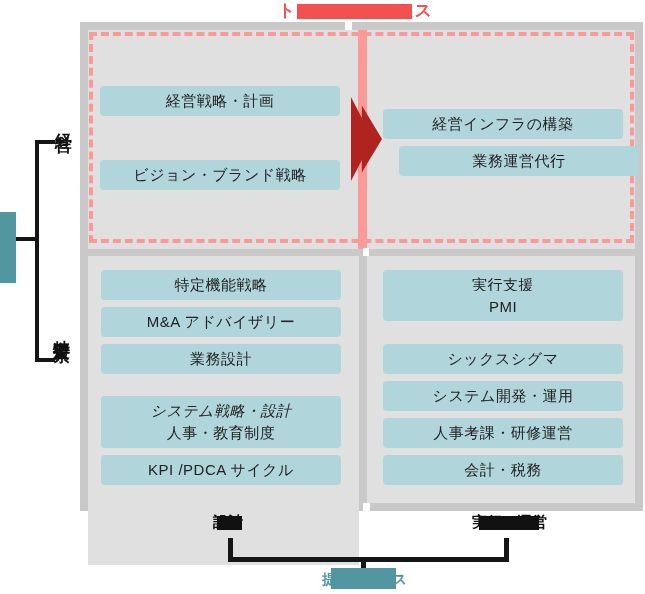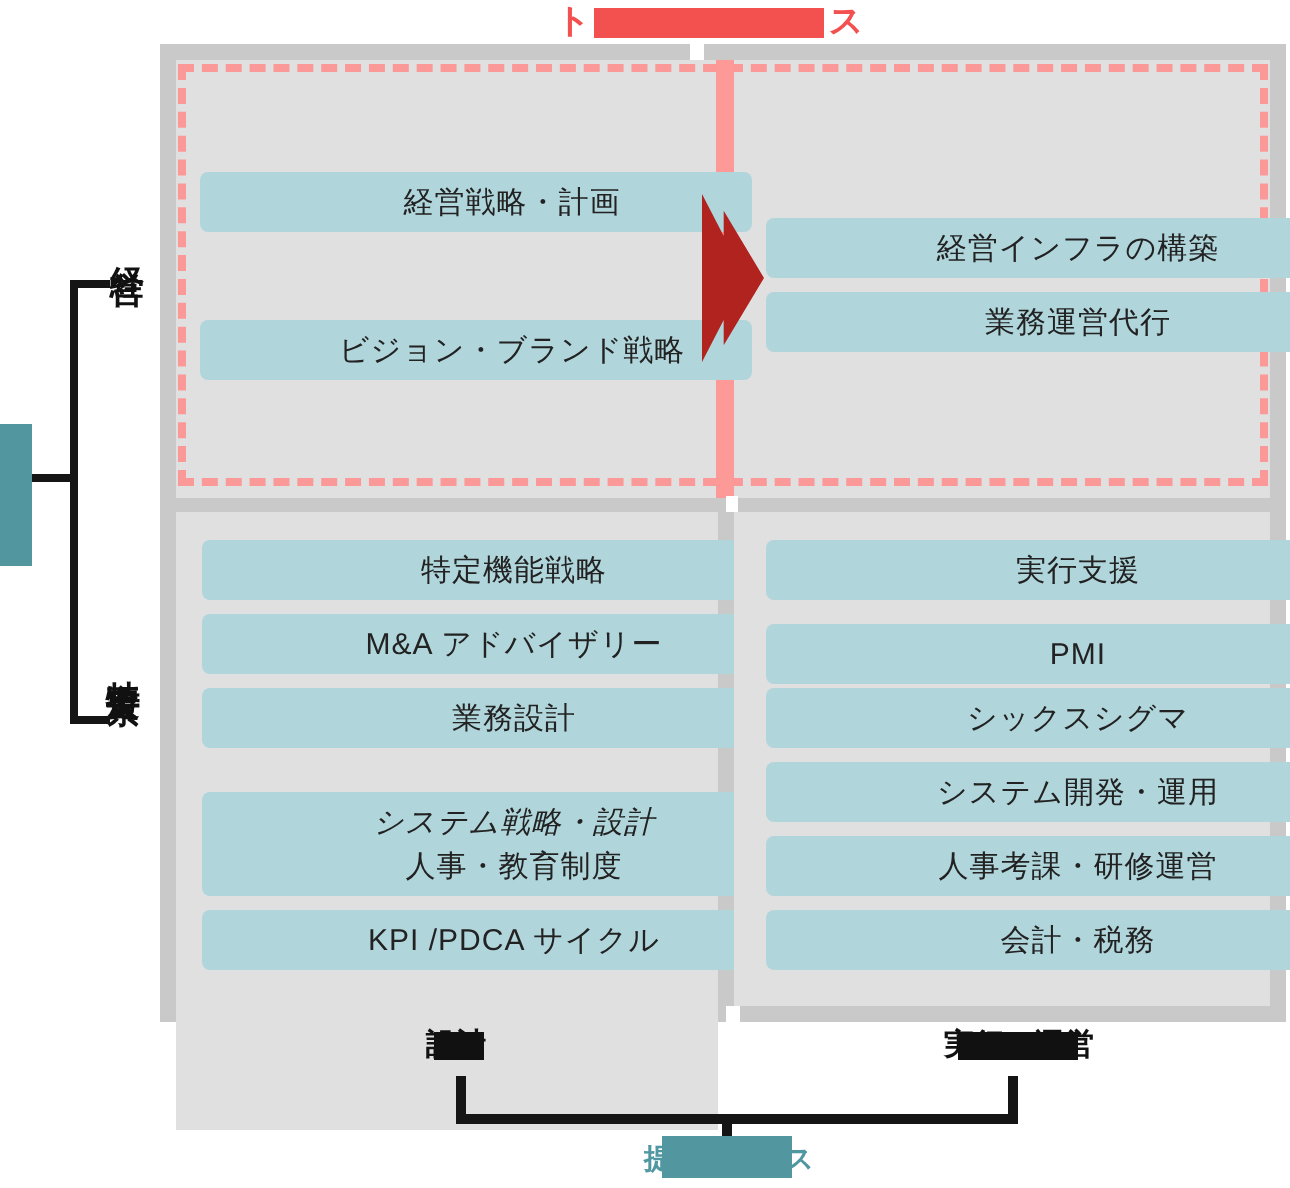--- a/index.html
+++ b/index.html
@@ -27,21 +27,21 @@
   .pink-bar{position:absolute;left:270px;top:0;width:9px;height:219px;background:#fd9a98;}
   .arrow{position:absolute;left:263px;top:67px;width:31px;height:84px;background:#b0231f;
     clip-path:polygon(0% 0%,35% 25%,35% 10%,100% 50%,35% 90%,35% 75%,0% 100%);}
 
   
   .notch{background:#ffffff;position:absolute;}
 
   
   .svc{position:absolute;width:240px;height:30px;background:#b0d5db;border-radius:4px;
     display:flex;align-items:center;justify-content:center;
-    font-size:15px;color:#222222;letter-spacing:0.5px;white-space:nowrap;padding-left:36px;}
+    font-size:15px;color:#222222;letter-spacing:0.5px;white-space:nowrap;}
   .panel-top .svc.l{left:12px;}
   .panel-top .svc.r{left:295px;}
   .panel-bl .svc{left:13px;}
   .panel-br .svc{left:16px;}
 
   
   .vlabel{writing-mode:vertical-rl;text-orientation:upright;
     font-size:17px;font-weight:bold;color:#111111;letter-spacing:2px;line-height:20px;}
   .line{background:#151515;position:absolute;}
   .teal-block{background:#52979f;position:absolute;}
@@ -63,37 +63,37 @@
 <div class="abs frame">
 
   <div class="panel panel-top">
     <div class="dashed-rect"></div>
     <div class="pink-bar"></div>
 
     <div class="svc l" style="top:56px;">経営戦略・計画</div>
     <div class="svc l" style="top:130px;">ビジョン・ブランド戦略</div>
 
     <div class="svc r" style="top:79px;">経営インフラの構築</div>
-    <div class="svc r" style="top:116px;">業務運営代行</div>
+    <div class="svc r" style="top:116px;margin-left:16px;">業務運営代行</div>
 
     <div class="arrow"></div>
   </div>
 
   <div class="panel panel-bl">
     <div class="svc" style="top:14px;">特定機能戦略</div>
     <div class="svc" style="top:51px;">M&amp;A アドバイザリー</div>
     <div class="svc" style="top:88px;text-align:center;">業務設計</div>
     <div class="svc" style="top:140px;font-style:italic;">システム戦略・設計</div>
     <div class="svc" style="top:162px;">人事・教育制度</div>
     <div class="svc" style="top:199px;">KPI /PDCA サイクル</div>
   </div>
 
   <div class="panel panel-br">
     <div class="svc" style="top:14px;text-align:center;">実行支援</div>
-    <div class="svc" style="top:56px;">PMI</div>
+    <div class="svc" style="top:35px;">PMI</div>
     <div class="svc" style="top:88px;text-align:center;">シックスシグマ</div>
     <div class="svc" style="top:125px;">システム開発・運用</div>
     <div class="svc" style="top:162px;">人事考課・研修運営</div>
     <div class="svc" style="top:199px;">会計・税務</div>
   </div>
 </div>
 
 <div class="abs notch" style="left:345px;top:22px;width:7px;height:8px;"></div>
 <div class="abs notch" style="left:363px;top:248px;width:6px;height:8px;"></div>
 <div class="abs notch" style="left:363px;top:503px;width:7px;height:8px;"></div>

